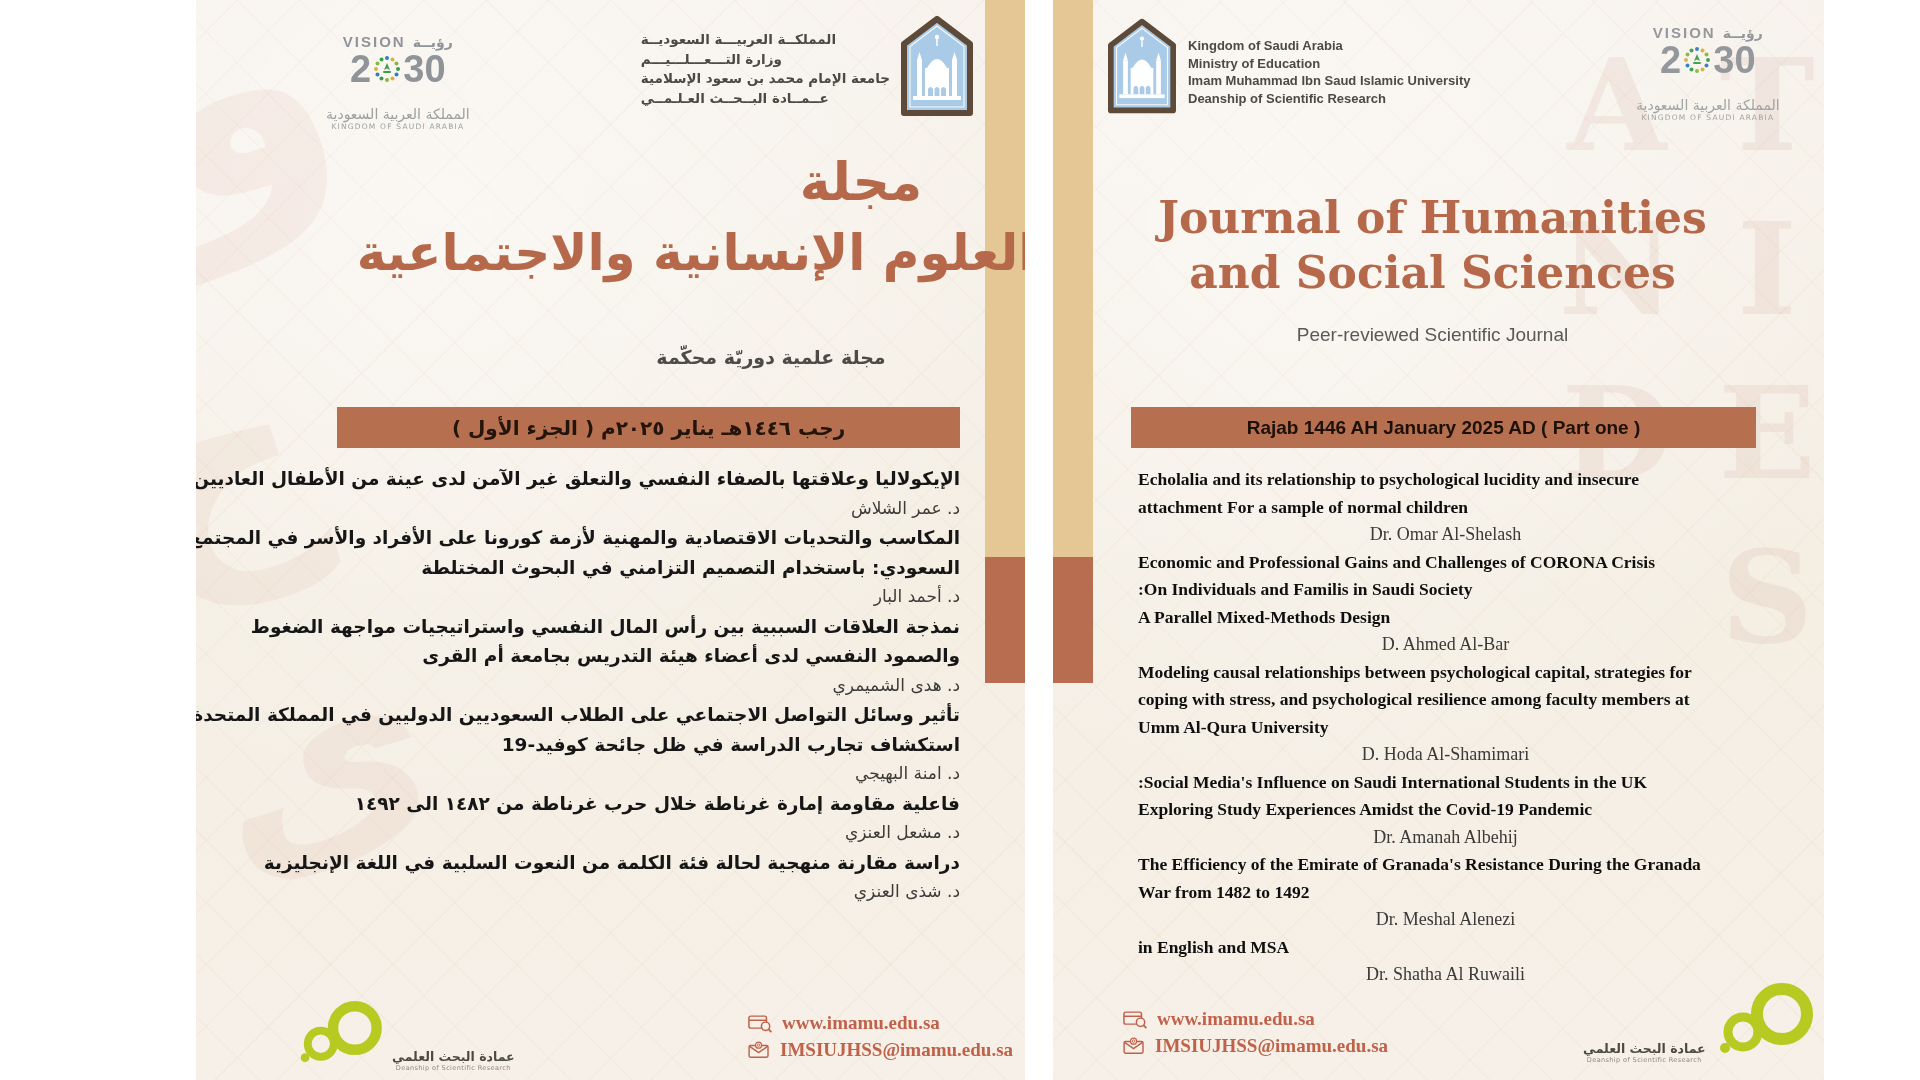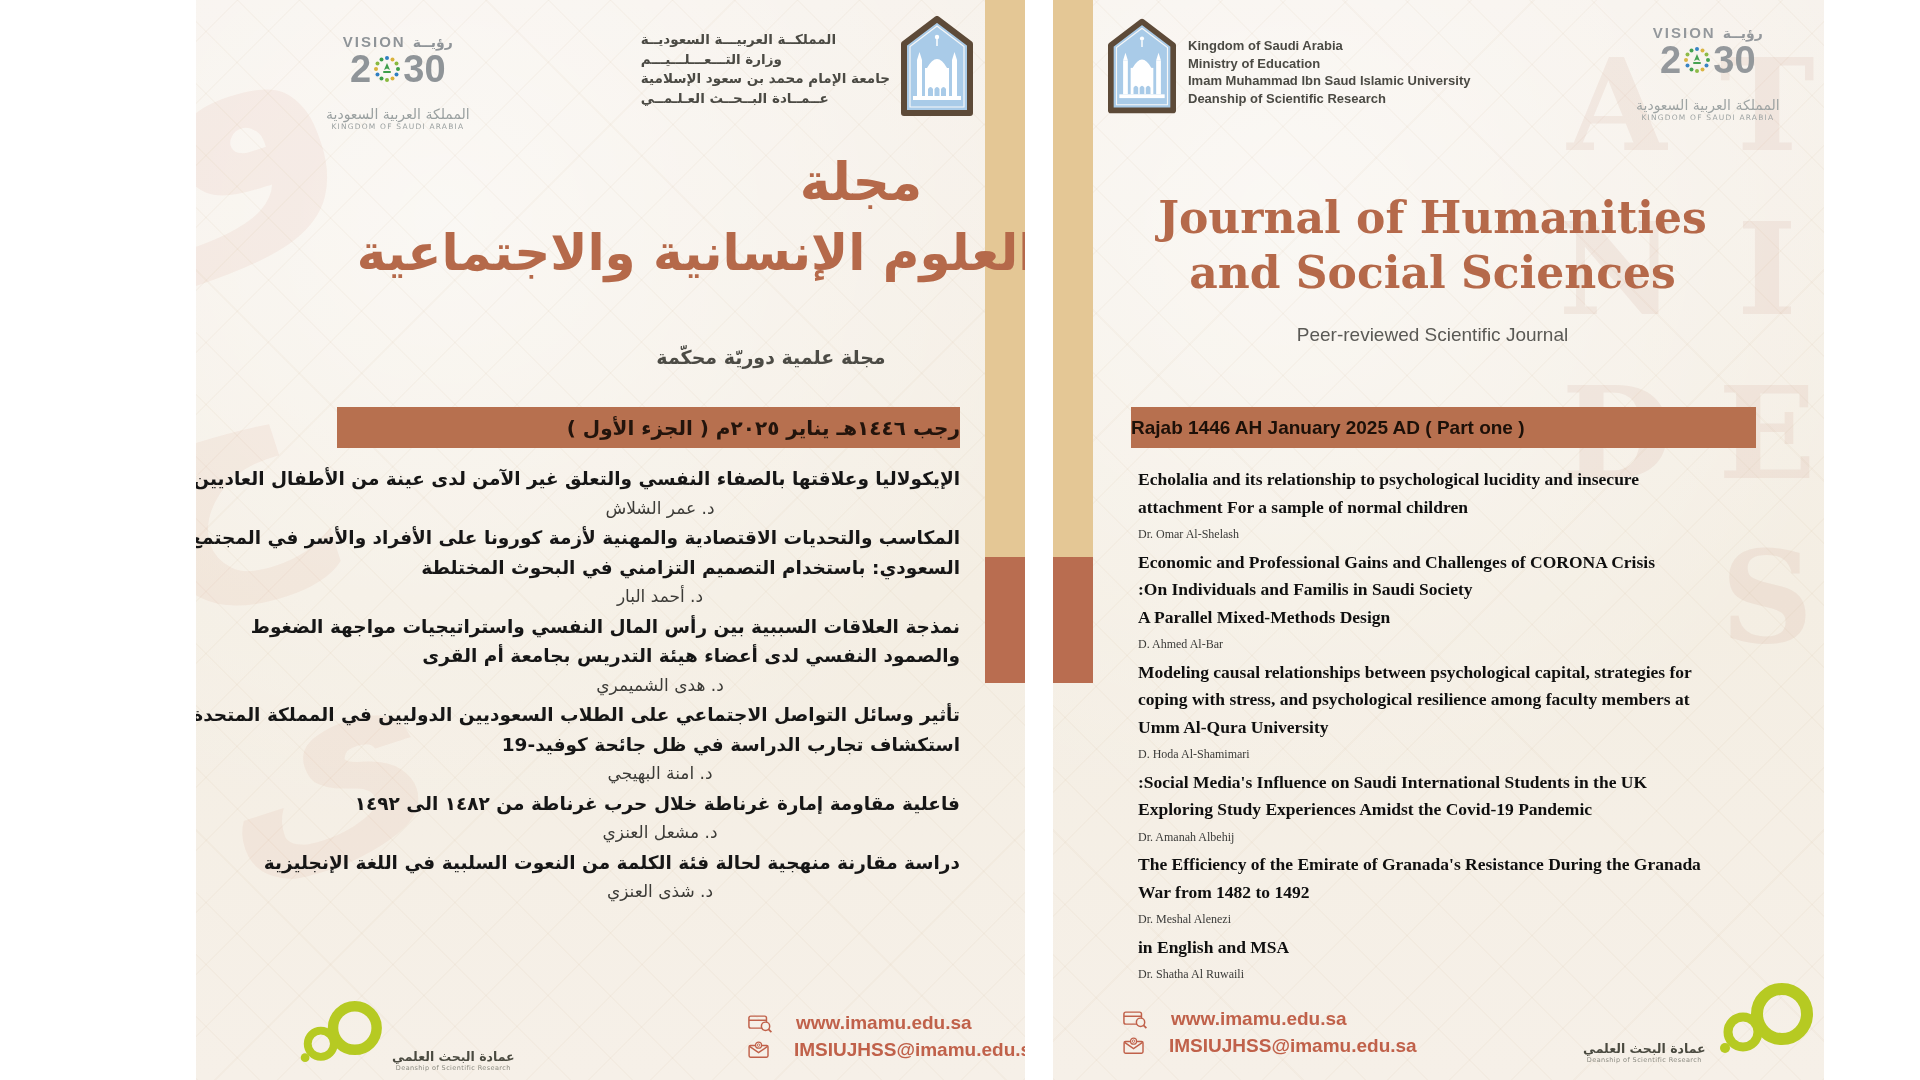--- a/index.html
+++ b/index.html
@@ -64,40 +64,40 @@
 
   
   .en-title{position:absolute;top:190px;left:67px;width:625px;text-align:center;
       font-family:"DejaVu Serif","Liberation Serif",serif;font-weight:bold;
       font-size:44px;line-height:55px;color:#b5694a;}
   .en-subtitle{position:absolute;top:324px;left:67px;width:625px;text-align:center;
       font-family:"Liberation Sans","DejaVu Sans",sans-serif;font-size:19px;color:#5a5955;}
 
   
   .banner{position:absolute;top:407px;height:41px;background:#b7704f;
-      display:flex;align-items:center;}
+      display:flex;align-items:center;justify-content:center;}
   .page-left .banner{left:141px;width:623px;font-size:20px;font-weight:bold;color:#23140c;direction:rtl;}
   .page-right .banner{left:78px;width:625px;font-family:"Liberation Sans","DejaVu Sans",sans-serif;
       font-size:19px;font-weight:bold;color:#1c1008;}
 
   
   .ar-list{position:absolute;top:464px;right:65px;width:600px;direction:rtl;text-align:right;}
   .ar-t{font-weight:bold;font-size:18.5px;line-height:29.5px;color:#161616;white-space:nowrap;}
-  .ar-a{font-size:17px;line-height:29.5px;color:#3c3b37;text-align:center;}
+  .ar-a{font-size:17px;line-height:29.5px;color:#3c3b37;}
   .en-list{position:absolute;top:466px;left:85px;width:615px;
       font-family:"Liberation Serif","DejaVu Serif",serif;}
   .en-t{font-weight:bold;font-size:17.5px;line-height:27.5px;color:#0f0f0f;white-space:nowrap;}
-  .en-a{font-size:12px;line-height:27.5px;color:#3a3a38;}
+  .en-a{font-size:18px;line-height:27.5px;color:#3a3a38;text-align:center;}
 
   
   .contact{position:absolute;display:flex;flex-direction:column;gap:5px;}
   .page-left .contact{left:552px;top:1012px;}
   .page-right .contact{left:70px;top:1008px;}
-  .c-row{display:flex;align-items:center;gap:24px;color:#c0614a;font-weight:bold;font-size:19px;
-      font-family:Liberation Sans, sans-serif;cursor:pointer;}
+  .c-row{display:flex;align-items:center;gap:10px;color:#c0614a;font-weight:bold;font-size:19px;
+      font-family:Liberation Serif, serif;cursor:pointer;}
   .dsr{position:absolute;display:flex;align-items:flex-end;gap:4px;}
   .page-left .dsr{left:96px;top:998px;}
   .page-right .dsr{left:530px;top:980px;}
   .dsr-text{text-align:center;}
   .dsr-ar{font-size:12.5px;font-weight:bold;color:#4a4a40;direction:rtl;}
   .dsr-en{font-size:6.5px;color:#8a8a80;letter-spacing:.4px;}
   .rings{width:96px;height:74px;}
   .page-right .rings{width:110px;height:84px;}
 </style>
 </head>

